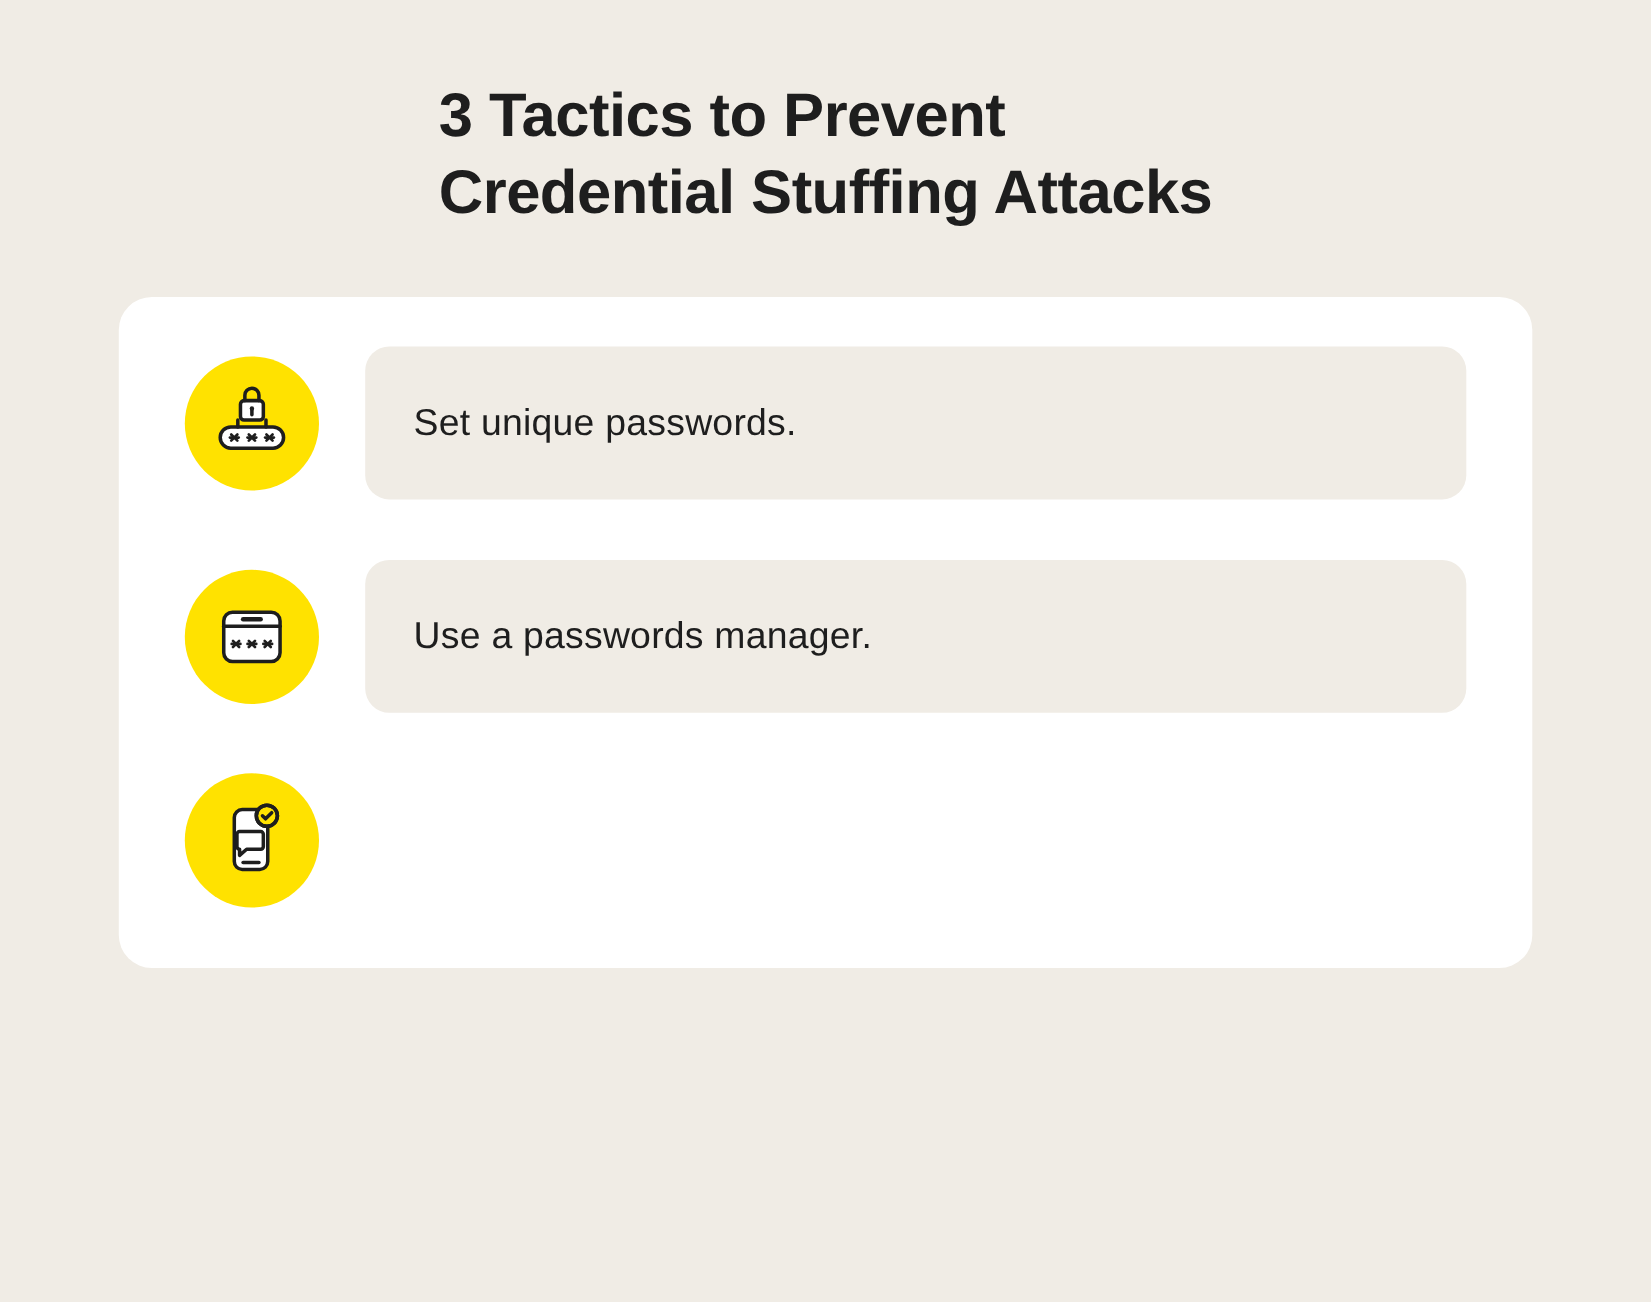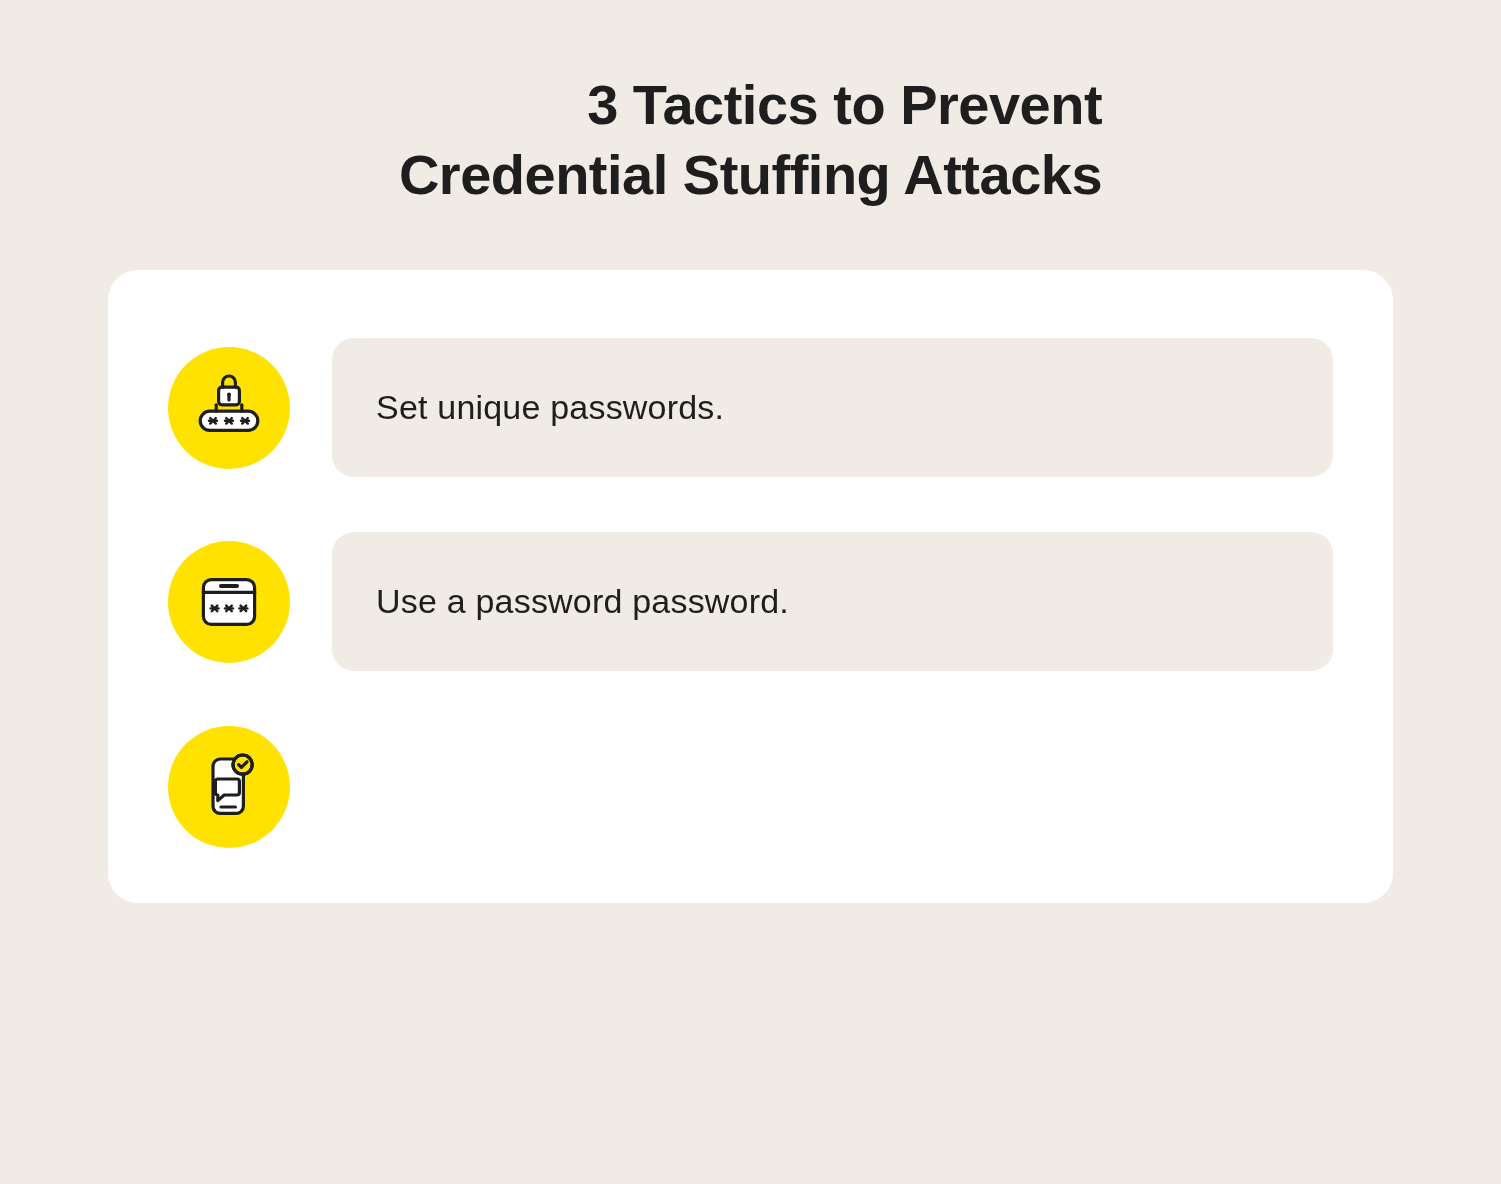--- a/index.html
+++ b/index.html
@@ -14,30 +14,30 @@
       font-family: -apple-system, BlinkMacSystemFont, 'Segoe UI', Helvetica, Arial, sans-serif;
       display: flex;
       flex-direction: column;
       align-items: center;
       padding-top: 70px;
     }
     .title {
       font-size: 56px;
       font-weight: 800;
       color: #1e1e1e;
-      text-align: right;
+      text-align: left;
       line-height: 1.25;
       letter-spacing: -0.5px;
       margin-bottom: 60px;
     }
     .card {
       background-color: #ffffff;
       border-radius: 30px;
       width: 1285px;
-      padding: 68px 60px 55px 60px;
+      padding: 45px 60px 55px 60px;
       display: flex;
       flex-direction: column;
       gap: 55px;
     }
     .row {
       display: flex;
       align-items: center;
       gap: 42px;
     }
     .icon-circle {
@@ -132,21 +132,21 @@
             <line x1="-3.5" y1="3.5" x2="3.5" y2="-3.5"></line>
           </g>
           <g transform="translate(68,58)">
             <line x1="-5" y1="0" x2="5" y2="0"></line>
             <line x1="-3.5" y1="-3.5" x2="3.5" y2="3.5"></line>
             <line x1="-3.5" y1="3.5" x2="3.5" y2="-3.5"></line>
           </g>
         </g>
       </svg>
     </div>
-    <div class="text-pill">Use a password password.</div>
+    <div class="text-pill">Use a passwords manager.</div>
   </div>
 
   <div class="row">
     <div class="icon-circle">
       <svg viewBox="0 0 100 100" fill="none" stroke="#1e1e1e" stroke-width="4" stroke-linecap="round" stroke-linejoin="round">
 
         <rect x="30" y="15" width="38" height="68" rx="9" fill="#ffffff"></rect>
 
         <line x1="40" y1="75" x2="58" y2="75"></line>
 

